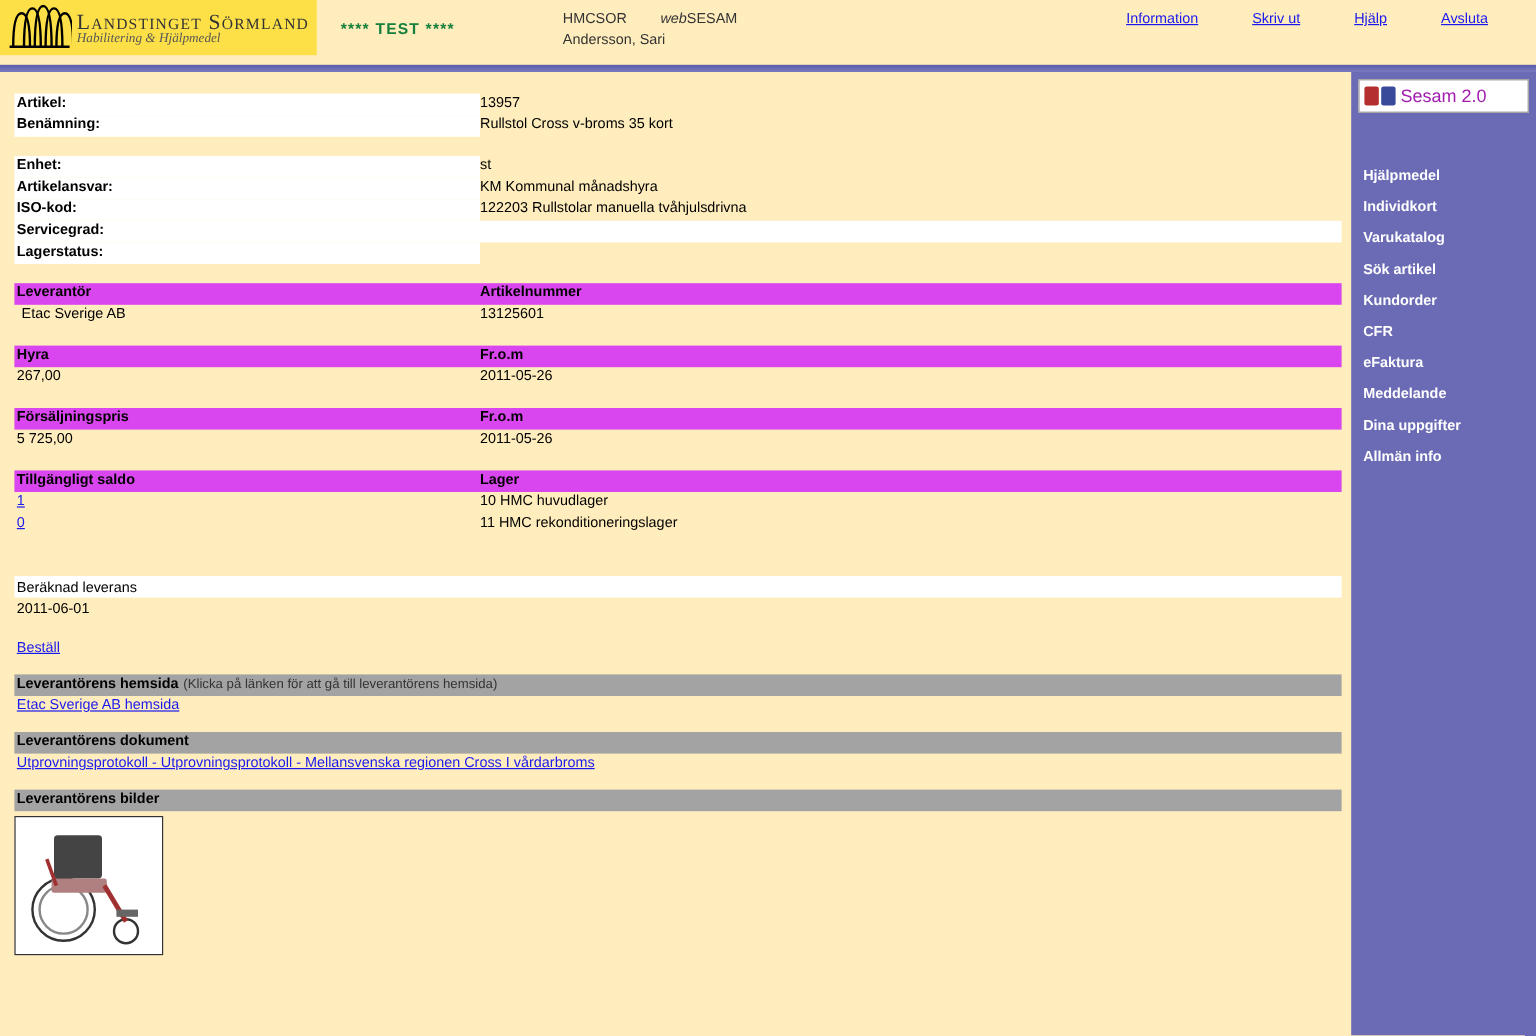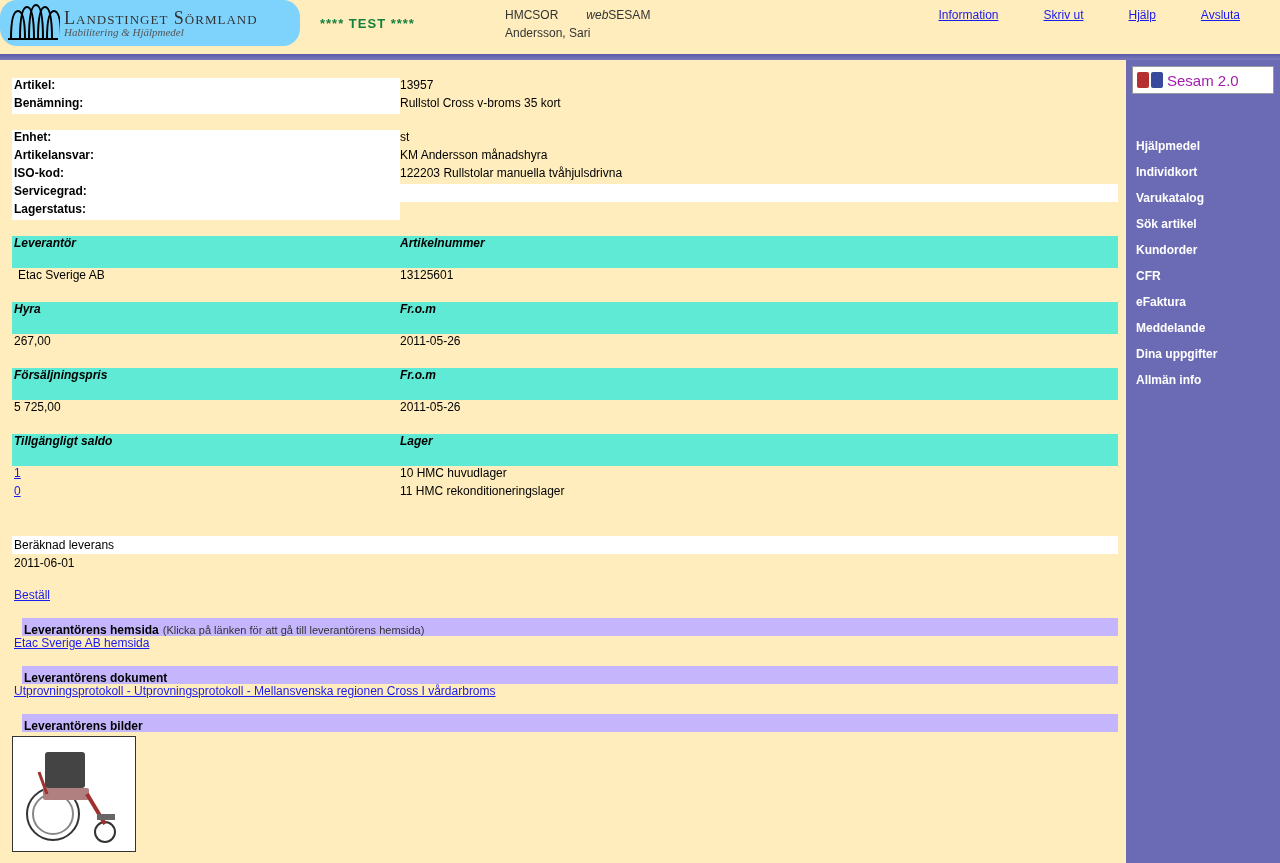--- a/index.html
+++ b/index.html
@@ -1,20 +1,20 @@
 <!DOCTYPE html>
 <html><head>
 <meta charset="utf-8">
 <style>
   * { box-sizing: border-box; }
   html, body { margin: 0; padding: 0; font-family: Verdana, Arial, sans-serif; font-size: 12px; width: 1280px; height: 863px; overflow: hidden; }
   body { display: flex; flex-direction: column; background: #ffedbd; }
   
   .topbar { display: flex; align-items: flex-start; background: #ffedbd; height: 54px; }
-  .logo-box { width: 300px; height: 46px; background: #7dd3fc; display: flex; align-items: center; padding: 2px 6px; gap: 4px; border-radius: 17px; }
+  .logo-box { width: 264px; height: 46px; background: #fde047; display: flex; align-items: center; padding: 2px 6px; gap: 4px; }
   .logo-box svg { flex: 0 0 auto; }
   .logo-text { display: flex; flex-direction: column; line-height: 1; }
   .logo-text .l1 { font-family: Georgia, 'Times New Roman', serif; font-variant: small-caps; letter-spacing: 1px; font-size: 18px; color: #333; }
   .logo-text .l2 { font-family: Georgia, 'Times New Roman', serif; font-style: italic; font-size: 11px; color: #555; }
   .test-col { width: 205px; display: flex; align-items: center; justify-content: flex-start; padding-left: 20px; height: 46px; }
   .test-lbl { color: #15803d; font-weight: bold; letter-spacing: 1px; font-size: 13px; text-align: right; }
   .head-mid { flex: 1; display: flex; flex-direction: column; height: 36px; padding-top: 8px; }
   .head-row1 { display: flex; align-items: center; gap: 28px; }
   .head-row1 .plain { color: #333; }
   .head-row1 .sesam-title .i { font-style: italic; }
@@ -35,28 +35,28 @@
   .side-item { color: #fff; font-size: 12px; font-weight: bold; padding: 5px 4px; cursor: pointer; }
   
   .pane { width: 1106px; }
   .row { display: flex; align-items: stretch; height: 18px; }
   .row .lbl { width: 388px; font-weight: bold; padding-left: 2px; }
   .row .val { flex: 1; padding-left: 0; }
   .row.white .lbl { background: #fff; }
   .row.white .val.white { background: #fff; }
   .row.hl .val { background: #ffff33; }
   .spacer { height: 16px; }
-  .thead { display: flex; background: #5eead4; font-weight: bold; height: 32px; font-style: italic; }
+  .thead { display: flex; background: #d946ef; font-weight: bold; height: 18px; }
   .thead .c1 { width: 388px; padding-left: 2px; }
   .thead .c2 { flex: 1; }
   .trow { display: flex; height: 18px; }
   .trow .c1 { width: 388px; padding-left: 6px; }
   .trow .c2 { flex: 1; }
   a.link { color: #1a1aee; text-decoration: underline; }
-  .section-head { background: #c4b5fd; font-weight: bold; padding-left: 2px; height: 18px; line-height: 24px; margin-left: 10px; }
+  .section-head { background: #a3a3a3; font-weight: bold; padding-left: 2px; height: 18px; line-height: 14px; }
   .section-head.small { font-weight: bold; }
   .section-head .hint { font-weight: normal; font-size: 11px; color: #333; margin-left: 4px; }
   .single-white { background: #fff; font-weight: normal; padding-left: 2px; height: 18px; line-height: 18px; }
   .thumb { margin-top: 4px; border: 1px solid #333; background: #fff; width: 124px; height: 116px; display: flex; align-items: center; justify-content: center; }
 </style>
 </head>
 <body>
 
 <div class="topbar">
   <div class="logo-box">
@@ -106,21 +106,21 @@
         <div class="lbl">Benämning:</div>
         <div class="val">Rullstol Cross v-broms 35 kort</div>
       </div>
       <div class="spacer"></div>
       <div class="row white">
         <div class="lbl">Enhet:</div>
         <div class="val">st</div>
       </div>
       <div class="row white">
         <div class="lbl">Artikelansvar:</div>
-        <div class="val">KM  Andersson månadshyra</div>
+        <div class="val">KM  Kommunal månadshyra</div>
       </div>
       <div class="row white">
         <div class="lbl">ISO-kod:</div>
         <div class="val">122203  Rullstolar manuella tvåhjulsdrivna</div>
       </div>
       <div class="row white">
         <div class="lbl">Servicegrad:</div>
         <div class="val white"></div>
       </div>
       <div class="row white hl">

